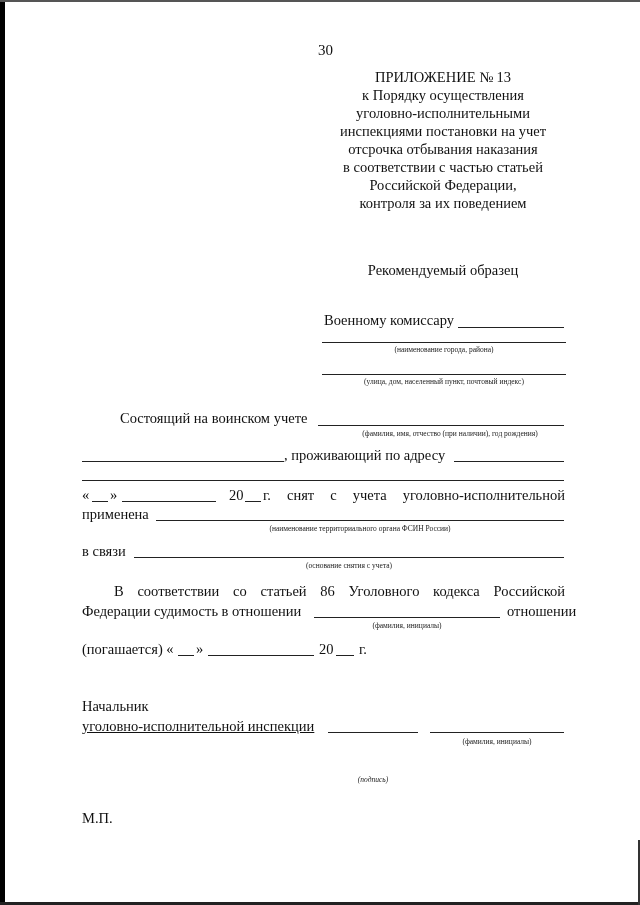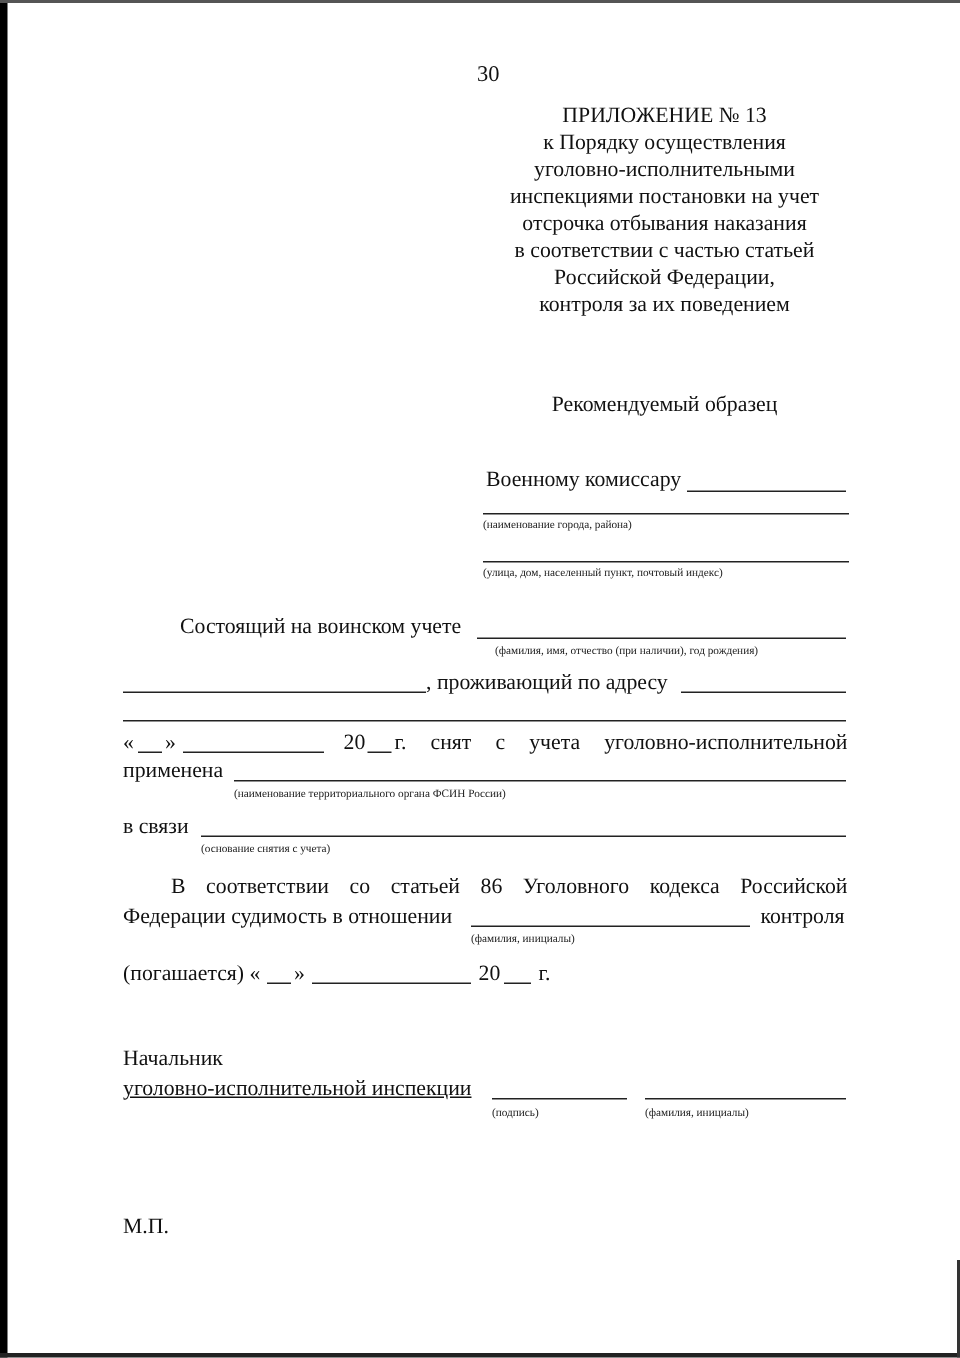--- a/index.html
+++ b/index.html
@@ -8,21 +8,21 @@
   .frame-left { position: absolute; left: 0; top: 0; width: 5px; height: 905px; background: #000; }
   .frame-top { position: absolute; left: 0; top: 0; width: 640px; height: 2px; background: #555; }
   .frame-bottom { position: absolute; left: 0; top: 902px; width: 640px; height: 3px; background: #222; }
   .frame-right { position: absolute; right: 0; top: 840px; width: 2px; height: 65px; background: #333; }
   .abs { position: absolute; white-space: nowrap; }
   .pn { left: 318px; top: 42px; font-size: 15px; }
   .header { left: 318px; top: 68px; width: 250px; text-align: center; font-size: 14.5px; line-height: 18px; white-space: normal; }
   .header div { white-space: nowrap; }
   .sample { left: 318px; top: 262px; width: 250px; text-align: center; font-size: 14.5px; }
   .t { font-size: 14.5px; }
-  .cap { font-size: 7.5px; font-family: "Liberation Serif", serif; color: #222; text-align: left; }
+  .cap { font-size: 7.5px; font-family: "Liberation Serif", serif; color: #222; text-align: center; }
   .ln { position: absolute; height: 1px; background: #222; }
   .just { text-align: justify; text-align-last: justify; white-space: normal; }
 </style>
 </head>
 <body>
 
 <div class="frame-left"></div>
 <div class="frame-top"></div>
 <div class="frame-bottom"></div>
 <div class="frame-right"></div>
@@ -74,31 +74,31 @@
 
 <div class="abs t" style="left:82px; top:543px;">в связи</div>
 <div class="ln" style="left:134px; top:557px; width:430px;"></div>
 <div class="abs cap" style="left:134px; top:561px; width:430px;">(основание снятия с учета)</div>
 
 <div class="abs t" style="left:114px; top:583px; width:451px;">
   <div class="just">В соответствии со статьей 86 Уголовного кодекса Российской</div>
 </div>
 <div class="abs t" style="left:82px; top:603px;">Федерации судимость в отношении</div>
 <div class="ln" style="left:314px; top:617px; width:186px;"></div>
-<div class="abs t" style="left:507px; top:603px;">контроля</div>
+<div class="abs t" style="left:507px; top:603px;">отношении</div>
 <div class="abs cap" style="left:314px; top:621px; width:186px;">(фамилия, инициалы)</div>
 
 <div class="abs t" style="left:82px; top:641px;">(погашается) «</div>
 <div class="ln" style="left:178px; top:655px; width:16px;"></div>
 <div class="abs t" style="left:196px; top:641px;">»</div>
 <div class="ln" style="left:208px; top:655px; width:106px;"></div>
 <div class="abs t" style="left:319px; top:641px;">20</div>
 <div class="ln" style="left:336px; top:655px; width:18px;"></div>
 <div class="abs t" style="left:359px; top:641px;">г.</div>
 
 <div class="abs t" style="left:82px; top:698px;">Начальник</div>
 <div class="abs t" style="left:82px; top:718px;text-decoration:underline;">уголовно-исполнительной инспекции</div>
 <div class="ln" style="left:328px; top:732px; width:90px;"></div>
-<div class="abs cap" style="left:328px; top:737px; width:90px;">(подпись)</div>
+<div class="abs cap" style="left:328px; top:775px; width:90px;font-style:italic;">(подпись)</div>
 <div class="ln" style="left:430px; top:732px; width:134px;"></div>
 <div class="abs cap" style="left:430px; top:737px; width:134px;">(фамилия, инициалы)</div>
 
 <div class="abs t" style="left:82px; top:766px;margin-top:44px;">М.П.</div>
 
 </body></html>

